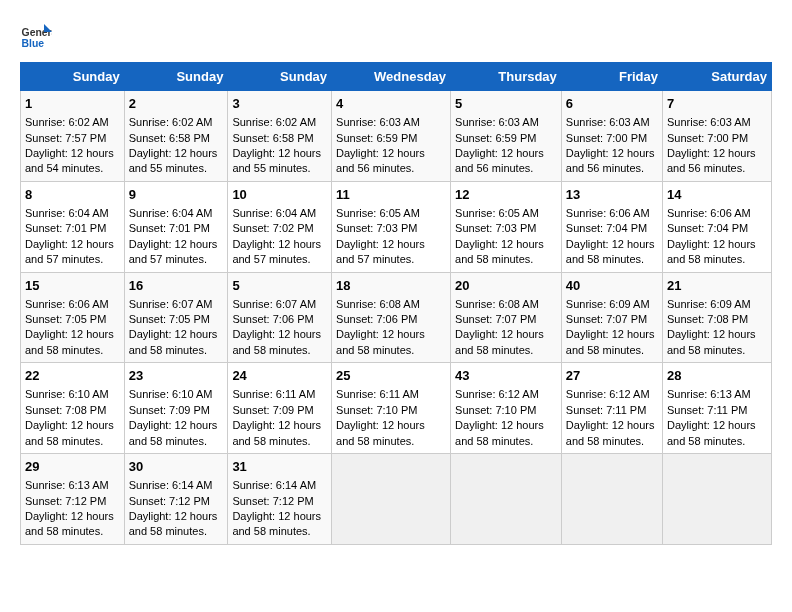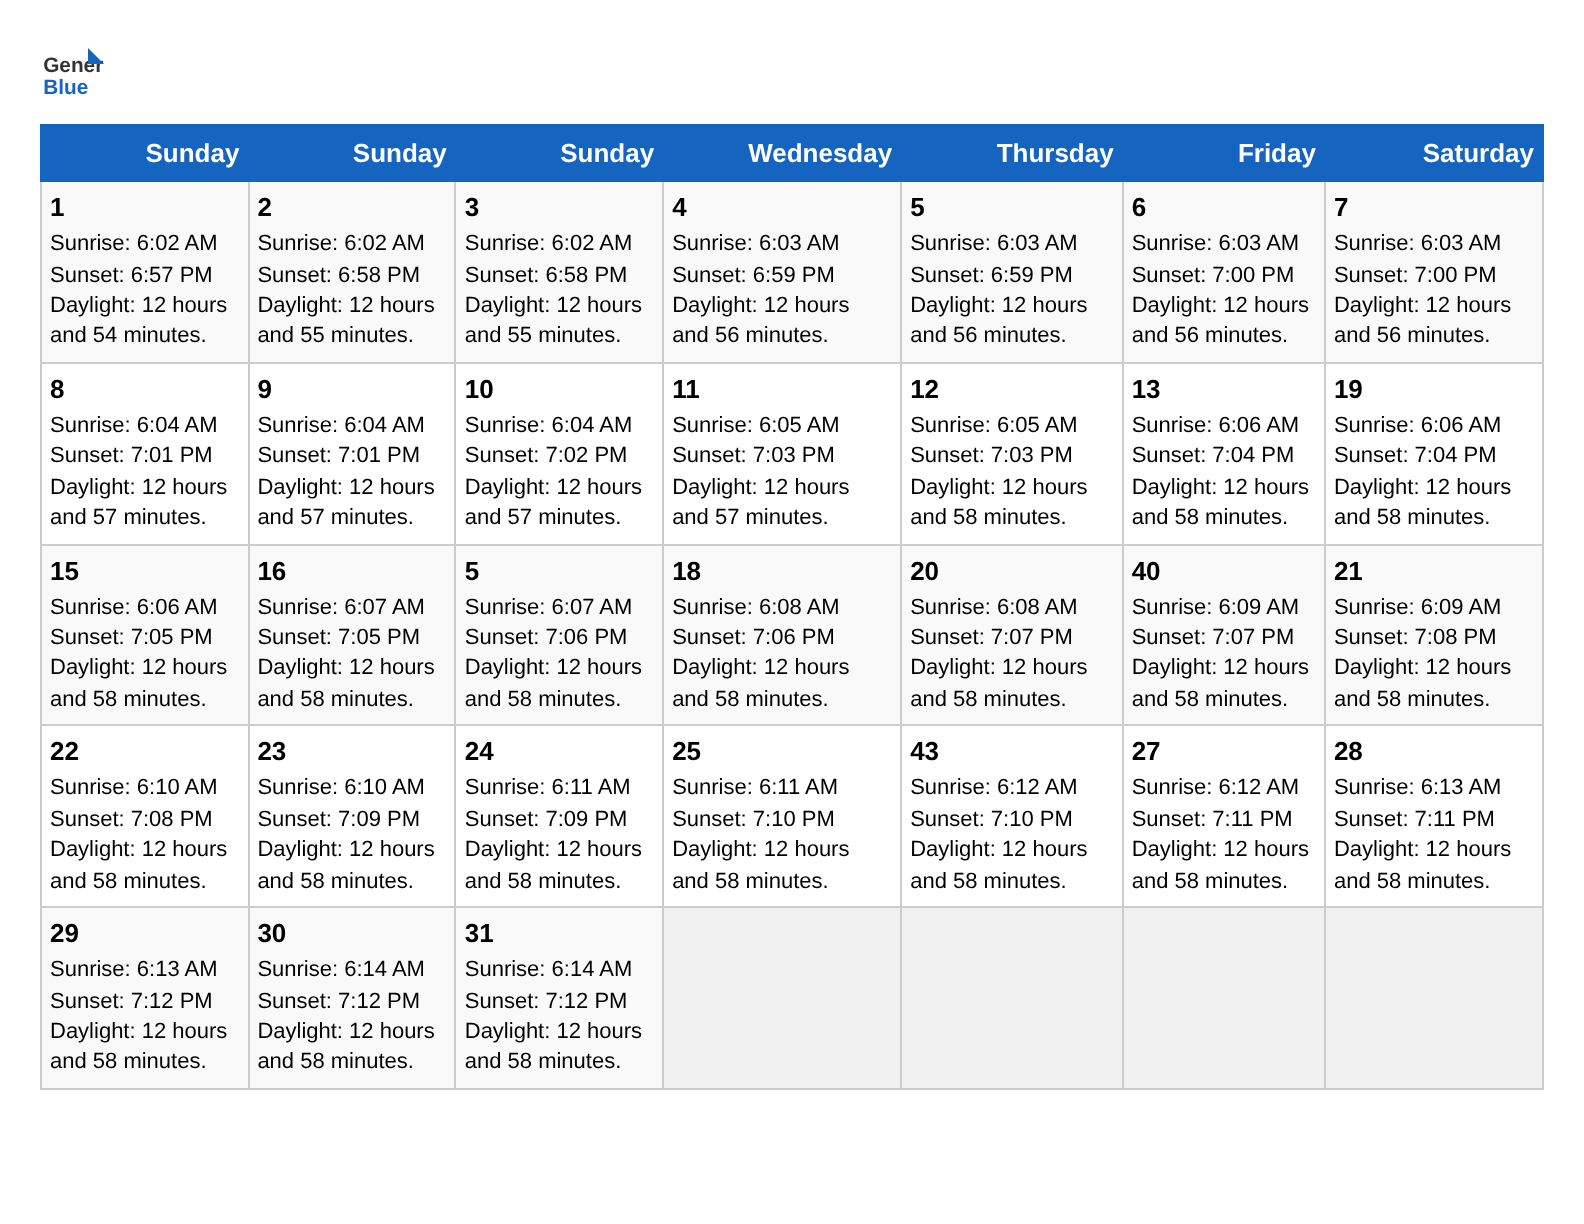--- a/index.html
+++ b/index.html
@@ -95,36 +95,36 @@
         <th>Sunday</th>
         <th>Sunday</th>
         <th>Wednesday</th>
         <th>Thursday</th>
         <th>Friday</th>
         <th>Saturday</th>
       </tr>
   </thead>
   <tbody id="calendar-body">
   <tr>
-        <td><span class="day-num">1</span><span>Sunrise: 6:02 AM</span><br><span>Sunset: 6:57 PM</span><br><span>Daylight: 12 hours and 54 minutes.</span></td>
+        <td><span class="day-num">1</span><span>Sunrise: 6:02 AM</span><br><span>Sunset: 7:57 PM</span><br><span>Daylight: 12 hours and 54 minutes.</span></td>
         <td><span class="day-num">2</span><span>Sunrise: 6:02 AM</span><br><span>Sunset: 6:58 PM</span><br><span>Daylight: 12 hours and 55 minutes.</span></td>
         <td><span class="day-num">3</span><span>Sunrise: 6:02 AM</span><br><span>Sunset: 6:58 PM</span><br><span>Daylight: 12 hours and 55 minutes.</span></td>
         <td><span class="day-num">4</span><span>Sunrise: 6:03 AM</span><br><span>Sunset: 6:59 PM</span><br><span>Daylight: 12 hours and 56 minutes.</span></td>
         <td><span class="day-num">5</span><span>Sunrise: 6:03 AM</span><br><span>Sunset: 6:59 PM</span><br><span>Daylight: 12 hours and 56 minutes.</span></td>
         <td><span class="day-num">6</span><span>Sunrise: 6:03 AM</span><br><span>Sunset: 7:00 PM</span><br><span>Daylight: 12 hours and 56 minutes.</span></td>
         <td><span class="day-num">7</span><span>Sunrise: 6:03 AM</span><br><span>Sunset: 7:00 PM</span><br><span>Daylight: 12 hours and 56 minutes.</span></td>
       </tr>
       <tr>
         <td><span class="day-num">8</span><span>Sunrise: 6:04 AM</span><br><span>Sunset: 7:01 PM</span><br><span>Daylight: 12 hours and 57 minutes.</span></td>
         <td><span class="day-num">9</span><span>Sunrise: 6:04 AM</span><br><span>Sunset: 7:01 PM</span><br><span>Daylight: 12 hours and 57 minutes.</span></td>
         <td><span class="day-num">10</span><span>Sunrise: 6:04 AM</span><br><span>Sunset: 7:02 PM</span><br><span>Daylight: 12 hours and 57 minutes.</span></td>
         <td><span class="day-num">11</span><span>Sunrise: 6:05 AM</span><br><span>Sunset: 7:03 PM</span><br><span>Daylight: 12 hours and 57 minutes.</span></td>
         <td><span class="day-num">12</span><span>Sunrise: 6:05 AM</span><br><span>Sunset: 7:03 PM</span><br><span>Daylight: 12 hours and 58 minutes.</span></td>
         <td><span class="day-num">13</span><span>Sunrise: 6:06 AM</span><br><span>Sunset: 7:04 PM</span><br><span>Daylight: 12 hours and 58 minutes.</span></td>
-        <td><span class="day-num">19</span><span>Sunrise: 6:06 AM</span><br><span>Sunset: 7:04 PM</span><br><span>Daylight: 12 hours and 58 minutes.</span></td>
+        <td><span class="day-num">14</span><span>Sunrise: 6:06 AM</span><br><span>Sunset: 7:04 PM</span><br><span>Daylight: 12 hours and 58 minutes.</span></td>
       </tr>
       <tr>
         <td><span class="day-num">15</span><span>Sunrise: 6:06 AM</span><br><span>Sunset: 7:05 PM</span><br><span>Daylight: 12 hours and 58 minutes.</span></td>
         <td><span class="day-num">16</span><span>Sunrise: 6:07 AM</span><br><span>Sunset: 7:05 PM</span><br><span>Daylight: 12 hours and 58 minutes.</span></td>
         <td><span class="day-num">5</span><span>Sunrise: 6:07 AM</span><br><span>Sunset: 7:06 PM</span><br><span>Daylight: 12 hours and 58 minutes.</span></td>
         <td><span class="day-num">18</span><span>Sunrise: 6:08 AM</span><br><span>Sunset: 7:06 PM</span><br><span>Daylight: 12 hours and 58 minutes.</span></td>
         <td><span class="day-num">20</span><span>Sunrise: 6:08 AM</span><br><span>Sunset: 7:07 PM</span><br><span>Daylight: 12 hours and 58 minutes.</span></td>
         <td><span class="day-num">40</span><span>Sunrise: 6:09 AM</span><br><span>Sunset: 7:07 PM</span><br><span>Daylight: 12 hours and 58 minutes.</span></td>
         <td><span class="day-num">21</span><span>Sunrise: 6:09 AM</span><br><span>Sunset: 7:08 PM</span><br><span>Daylight: 12 hours and 58 minutes.</span></td>
       </tr>

